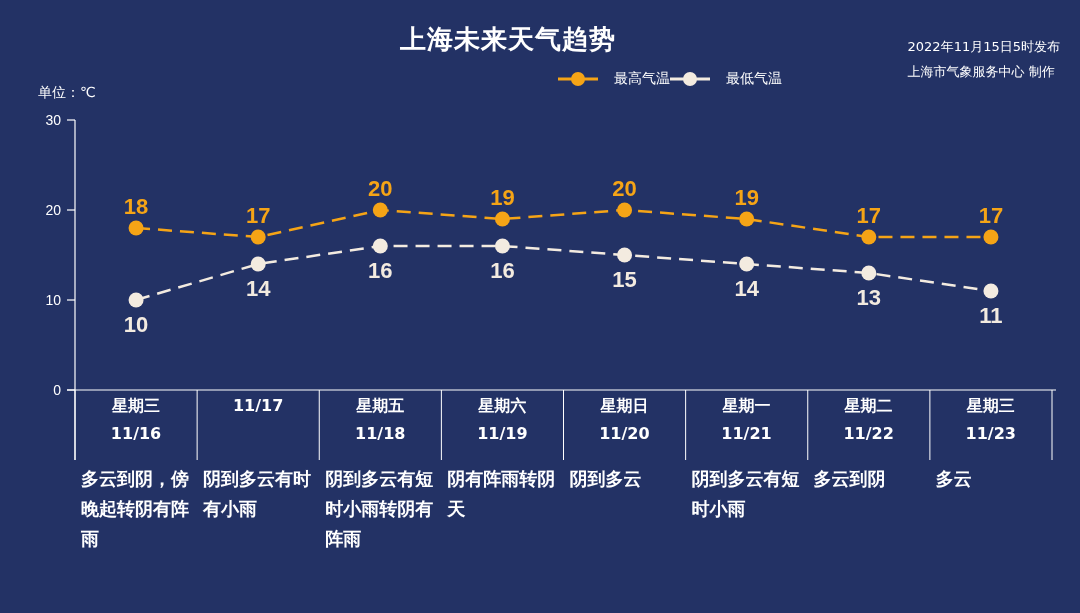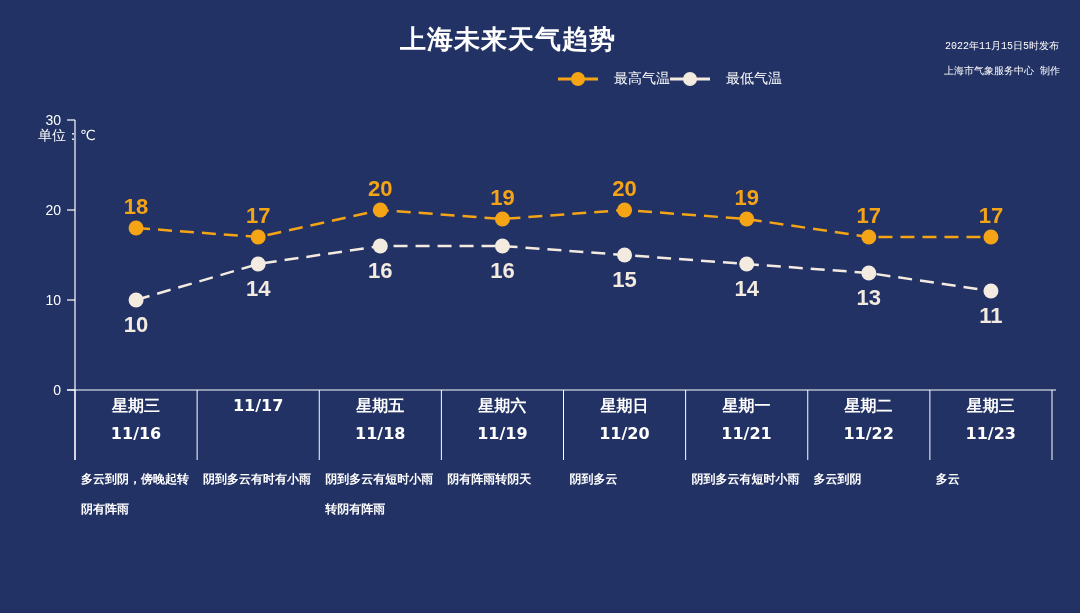--- a/index.html
+++ b/index.html
@@ -1,27 +1,27 @@
 <!DOCTYPE html>
 <html><head>
 <meta charset="utf-8">
 <style>
   html, body { margin:0; padding:0; }
   body { width:1080px; height:613px; background:#233265; position:relative; overflow:hidden;
          font-family:"DejaVu Sans","Liberation Sans",sans-serif; color:#fff; }
   .title { position:absolute; left:0; width:1016px; top:22px; text-align:center; font-size:26px; font-weight:bold; letter-spacing:1px; }
-  .pub { position:absolute; right:20px; top:34px; font-size:10px; text-align:center; line-height:25px;font-family:Liberation Mono, monospace; }
+  .pub { position:absolute; right:20px; top:34px; font-size:13px; text-align:left; line-height:25px; }
   .legend { position:absolute; left:558px; top:70px; display:flex; font-size:14px; }
   .legend-item { display:flex; align-items:center; gap:16px; }
-  .unit { position:absolute; left:38px; top:84px; font-size:14px;margin-top:43px; }
+  .unit { position:absolute; left:38px; top:84px; font-size:14px; }
   svg { position:absolute; left:0; top:0; }
   .cols { position:absolute; left:75px; top:392px; width:977px; display:flex; }
   .col { width:122.1px; box-sizing:border-box; text-align:center; }
   .col-head { height:68px; font-weight:bold; font-size:16px; line-height:28px; padding-top:0; box-sizing:border-box; }
-  .col-desc { font-size:12px; font-weight:bold; line-height:30px; padding:4px 6px 0 6px; text-align:left; }
+  .col-desc { font-size:18px; font-weight:bold; line-height:30px; padding:4px 6px 0 6px; text-align:left; }
   .col-desc.center { text-align:left; }
 </style>
 </head>
 <body>
 
 <div class="title">上海未来天气趋势</div>
 <div class="pub">
   <div>2022年11月15日5时发布</div>
   <div>上海市气象服务中心 制作</div>
 </div>

